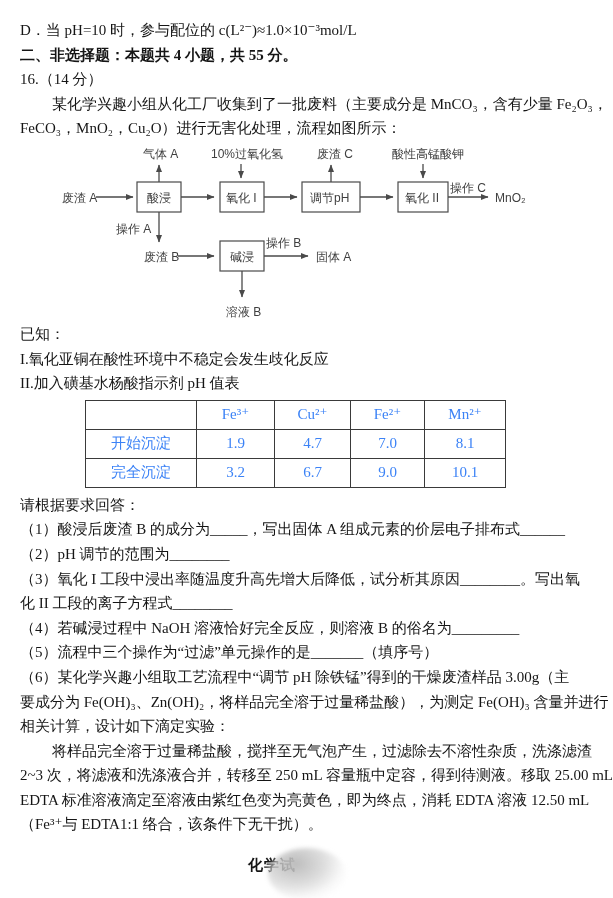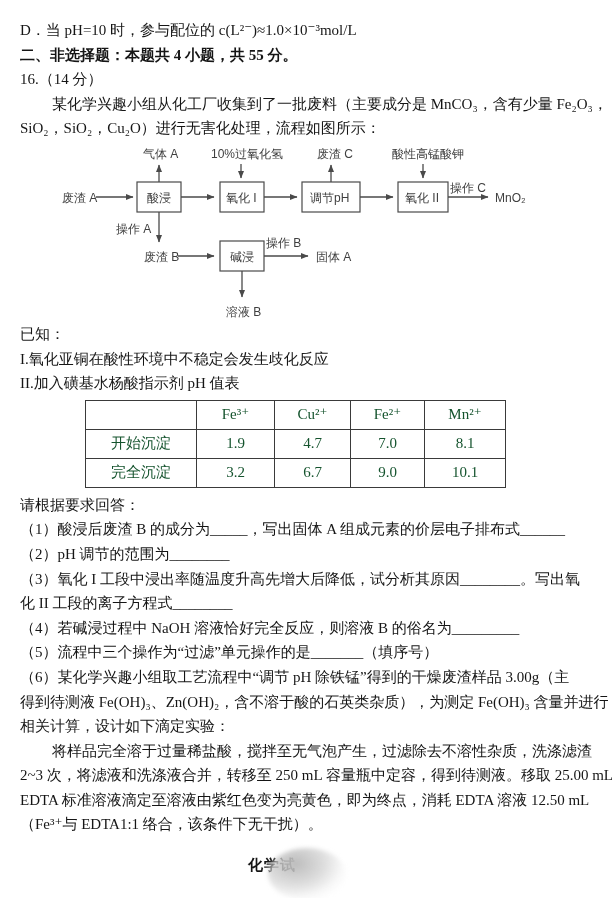--- a/index.html
+++ b/index.html
@@ -24,21 +24,21 @@
   .flowchart svg{display:block;}
   .fc-text{
     font-family:"Liberation Sans","DejaVu Sans",sans-serif;
     font-size:12px;fill:#3f3f3f;
   }
   .fc-box{fill:#ffffff;stroke:#4a4a4a;stroke-width:1.2;}
   .fc-line{stroke:#4a4a4a;stroke-width:1.3;fill:none;}
   table.ph{
     border-collapse:collapse;
     margin:4px 0 0 65px;
-    font-size:15px;color:#14532d;
+    font-size:15px;color:#3b82f6;
     text-align:center;
   }
   table.ph td{
     border:1px solid #3a3a3a;
     height:28px;padding:0;
     vertical-align:middle;
   }
   .c0{width:110px;} .c1{width:77px;} .c2{width:75px;} .c3{width:73px;} .c4{width:80px;}
   .tbl-gap{height:5px;}
   .footer-text{
@@ -60,21 +60,21 @@
 </style>
 </head>
 <body>
 
 <div class="page">
 
   <p class="ind-d">D．当 pH=10 时，参与配位的 c(L²⁻)≈1.0×10⁻³mol/L</p>
   <p class="bold">二、非选择题：本题共 4 小题，共 55 分。</p>
   <p>16.（14 分）</p>
   <p class="ind-first">某化学兴趣小组从化工厂收集到了一批废料（主要成分是 MnCO₃，含有少量 Fe₂O₃，</p>
-  <p>SiO₂，SiO₂，Cu₂O）进行无害化处理，流程如图所示：</p>
+  <p>FeCO₃，MnO₂，Cu₂O）进行无害化处理，流程如图所示：</p>
 
   <div class="flowchart">
     <svg width="573" height="181" viewBox="0 0 573 181">
       <defs>
         <marker id="ah" markerWidth="8" markerHeight="7" refX="7" refY="3" orient="auto" markerUnits="userSpaceOnUse">
           <path d="M0,0 L7.5,3 L0,6 Z" fill="#4a4a4a"></path>
         </marker>
       </defs>
 
       <text class="fc-text" x="123" y="17">气体 A</text>
@@ -158,21 +158,21 @@
   <div class="tbl-gap"></div>
 
   <p class="ind-1">请根据要求回答：</p>
   <p class="ind-1">（1）酸浸后废渣 B 的成分为_____，写出固体 A 组成元素的价层电子排布式______</p>
   <p class="ind-1">（2）pH 调节的范围为________</p>
   <p class="ind-1">（3）氧化 I 工段中浸出率随温度升高先增大后降低，试分析其原因________。写出氧</p>
   <p>化 II 工段的离子方程式________</p>
   <p class="ind-1">（4）若碱浸过程中 NaOH 溶液恰好完全反应，则溶液 B 的俗名为_________</p>
   <p class="ind-1">（5）流程中三个操作为“过滤”单元操作的是_______（填序号）</p>
   <p class="ind-1">（6）某化学兴趣小组取工艺流程中“调节 pH 除铁锰”得到的干燥废渣样品 3.00g（主</p>
-  <p>得到待测液 Fe(OH)₃、Zn(OH)₂，含不溶于酸的石英类杂质），为测定 Fe(OH)₃ 含量并进行</p>
+  <p>要成分为 Fe(OH)₃、Zn(OH)₂，将样品完全溶于过量稀盐酸），为测定 Fe(OH)₃ 含量并进行</p>
   <p>相关计算，设计如下滴定实验：</p>
   <p class="ind-first">将样品完全溶于过量稀盐酸，搅拌至无气泡产生，过滤除去不溶性杂质，洗涤滤渣</p>
   <p>2~3 次，将滤液和洗涤液合并，转移至 250 mL 容量瓶中定容，得到待测液。移取 25.00 mL</p>
   <p>EDTA 标准溶液滴定至溶液由紫红色变为亮黄色，即为终点，消耗 EDTA 溶液 12.50 mL</p>
   <p>（Fe³⁺与 EDTA1:1 络合，该条件下无干扰）。</p>
 
   <div class="footer-text">化学试</div>
   <div class="smudge"></div>
 
 </div>

